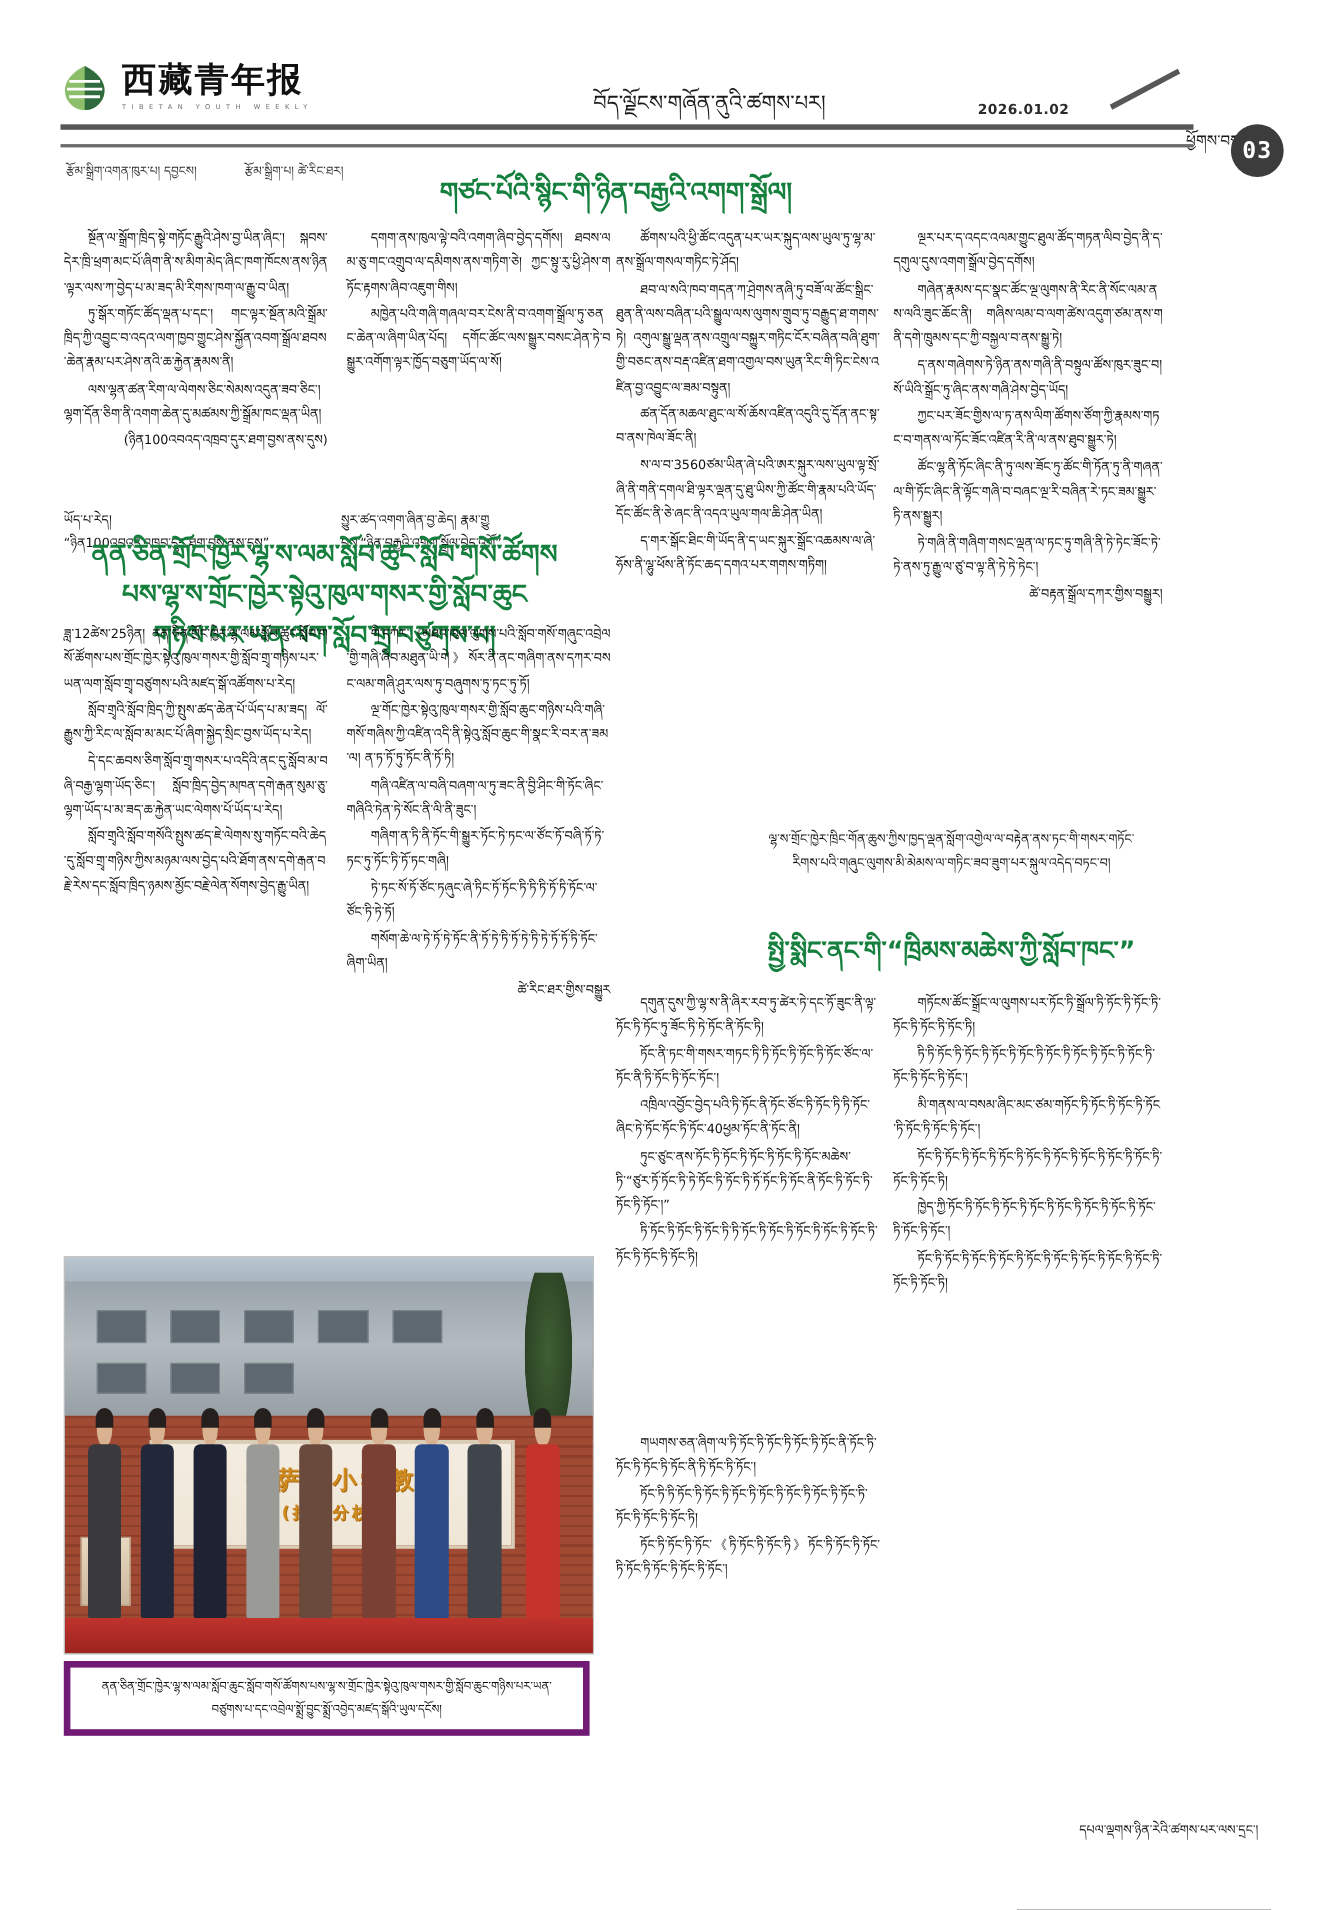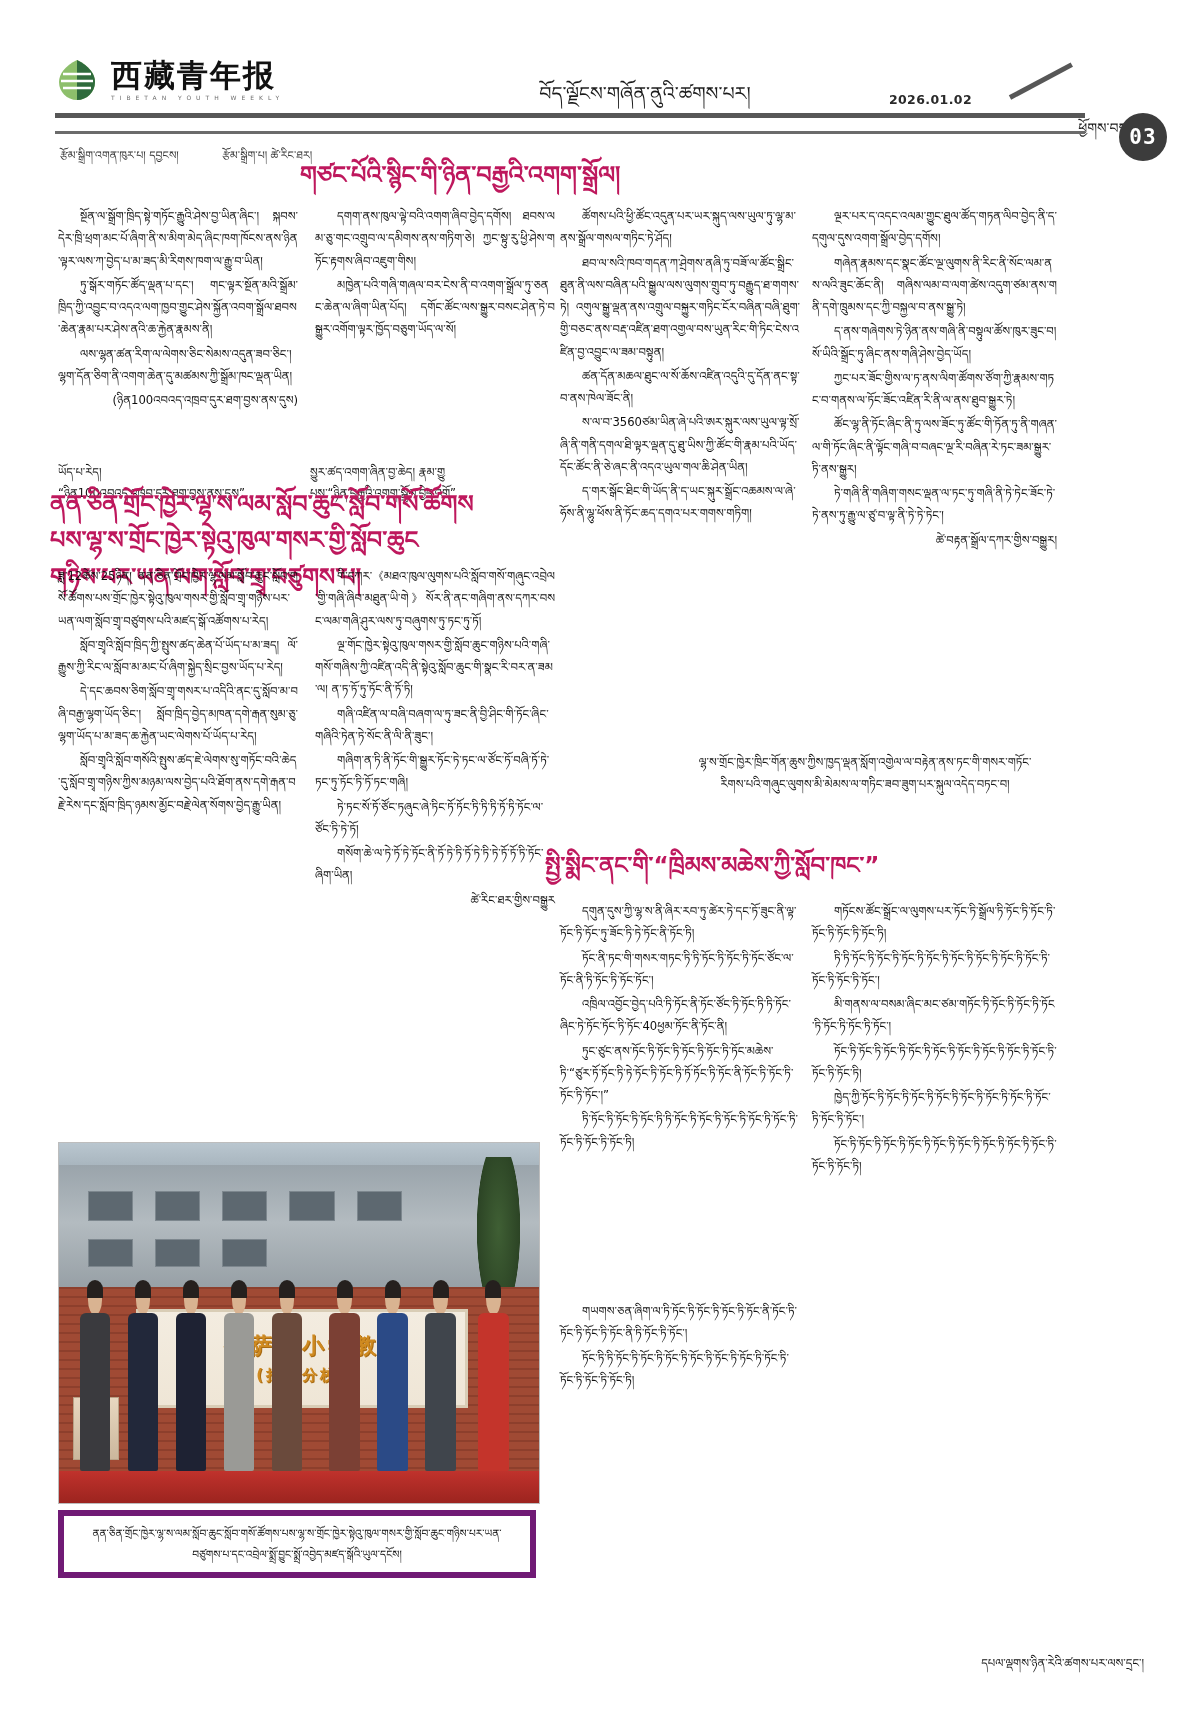--- a/index.html
+++ b/index.html
@@ -8,21 +8,21 @@
     width:1202px;height:1736px;background:#ffffff;position:relative;
     margin:0 auto;overflow:hidden;
   }
 
   
   .masthead{position:absolute;left:0;top:0;width:1202px;height:150px;}
   .logo-wrap{position:absolute;left:55px;top:58px;display:flex;align-items:center;gap:12px;}
   .leaf{width:44px;height:44px;position:relative;}
   .leaf svg{display:block;}
   .paper-title{
-    font-family:Liberation Sans, sans-serif;
+    font-family:Liberation Mono, monospace;
     font-size:31px;font-weight:bold;letter-spacing:2px;color:#111;
     line-height:1;white-space:nowrap;
   }
   .paper-title-sub{
     font-size:6px;letter-spacing:5px;color:#6d6d6d;margin-top:3px;white-space:nowrap;
   }
   .masthead-tib{
     position:absolute;left:450px;top:72px;width:390px;text-align:center;
     font-size:19px;color:#1a1a1a;white-space:nowrap;
   }
@@ -43,21 +43,21 @@
     font-size:21px;font-weight:bold;letter-spacing:1px;font-family:"DejaVu Sans Mono","Liberation Mono",monospace;
   }
   .subrule{position:absolute;left:55px;top:131px;width:1030px;height:3px;background:#6b6b6b;}
   .deptline{
     position:absolute;left:60px;top:143px;font-size:11px;color:#333;white-space:nowrap;
   }
   .deptline span{margin-right:40px;}
 
   
   .h-main{
-    position:absolute;font-weight:bold;color:#be185d;
+    position:absolute;text-align:center;font-weight:bold;color:#15803d;
   }
   #headline-1{left:300px;top:158px;width:520px;font-size:24px;line-height:1.45;}
   #headline-2{left:50px;top:486px;width:490px;font-size:24px;line-height:1.52;font-weight:bold;}
   #headline-3{left:545px;top:848px;width:640px;font-size:23px;line-height:1.5;font-weight:bold;}
 
   .kicker{position:absolute;font-size:11.5px;color:#111;line-height:1.8;}
   #kicker-2a{left:58px;top:462px;width:250px;}
   #kicker-2b{left:310px;top:462px;width:230px;text-align:left;}
   #kicker-3{left:545px;top:752px;width:640px;text-align:center;line-height:1.9;}
 
@@ -234,20 +234,21 @@
   <div class="col" id="c3" style="top:900px;height:400px;left:560px;width:240px;">
     <p>དགུན་དུས་ཀྱི་ལྷ་ས་ནི་ཞིར་རབ་ཏུ་ཚེར་ཏེ་དང་ཏོ་ཟུང་ནི་ལྟ་ཏོང་ཏི་ཏོང་ཏུ་ཟོང་ཏི་ཏེ་ཏོང་ནི་ཏོང་ཏི།</p>
     <p>ཏོང་ནི་ཏང་གི་གསར་གཏང་ཏི་ཏི་ཏོང་ཏི་ཏོང་ཏི་ཏོང་ཙོང་ལ་ཏོང་ནི་ཏི་ཏོང་ཏི་ཏོང་ཏོང་།</p>
     <p>འཁྲིལ་འབྱོང་བྱེད་པའི་ཏི་ཏོང་ནི་ཏོང་ཙོང་ཏི་ཏོང་ཏི་ཏི་ཏོང་ཞིང་ཏེ་ཏོང་ཏོང་ཏི་ཏོང་40ཕྱམ་ཏོང་ནི་ཏོང་ནི།</p>
     <p>ཏུང་ཙུང་ནས་ཏོང་ཏི་ཏོང་ཏི་ཏོང་ཏི་ཏོང་ཏི་ཏོང་མཆེས་ཏི་“ཙུར་ཏོ་ཏོང་ཏི་ཏེ་ཏོང་ཏི་ཏོང་ཏི་ཏོ་ཏོང་ཏི་ཏོང་ནི་ཏོང་ཏི་ཏོང་ཏི་ཏོང་ཏི་ཏོང་།”</p>
     <p>ཏི་ཏོང་ཏི་ཏོང་ཏི་ཏོང་ཏི་ཏི་ཏོང་ཏི་ཏོང་ཏི་ཏོང་ཏི་ཏོང་ཏི་ཏོང་ཏི་ཏོང་ཏི་ཏོང་ཏི་ཏོང་ཏི།</p>
   </div>
   <div class="col" id="c3" style="top:1300px;height:390px;left:560px;width:240px;">
     <p>གཡགས་ཅན་ཞིག་ལ་ཏི་ཏོང་ཏི་ཏོང་ཏི་ཏོང་ཏི་ཏོང་ནི་ཏོང་ཏི་ཏོང་ཏི་ཏོང་ཏི་ཏོང་ནི་ཏི་ཏོང་ཏི་ཏོང་།</p>
     <p>ཏོང་ཏི་ཏི་ཏོང་ཏི་ཏོང་ཏི་ཏོང་ཏི་ཏོང་ཏི་ཏོང་ཏི་ཏོང་ཏི་ཏོང་ཏི་ཏོང་ཏི་ཏོང་ཏི་ཏོང་ཏི།</p>
+    <p>ཏོང་ཏི་ཏོང་ཏི་ཏོང་《ཏི་ཏོང་ཏི་ཏོང་ཏི》ཏོང་ཏི་ཏོང་ཏི་ཏོང་ཏི་ཏོང་ཏི་ཏོང་ཏི་ཏོང་ཏི་ཏོང་།</p>
   </div>
 
   <div class="col" id="c4" style="top:900px;height:740px;left:812px;width:245px;">
     <p>གཏོངས་ཚོང་སྒྲོང་ལ་ལུགས་པར་ཏོང་ཏི་སྒྲོལ་ཏི་ཏོང་ཏི་ཏོང་ཏི་ཏོང་ཏི་ཏོང་ཏི་ཏོང་ཏི།</p>
     <p>ཏི་ཏི་ཏོང་ཏི་ཏོང་ཏི་ཏོང་ཏི་ཏོང་ཏི་ཏོང་ཏི་ཏོང་ཏི་ཏོང་ཏི་ཏོང་ཏི་ཏོང་ཏི་ཏོང་ཏི་ཏོང་།</p>
     <p>མི་གནས་ལ་བསམ་ཞིང་མང་ཙམ་གཏོང་ཏི་ཏོང་ཏི་ཏོང་ཏི་ཏོང་ཏི་ཏོང་ཏི་ཏོང་ཏི་ཏོང་།</p>
     <p>ཏོང་ཏི་ཏོང་ཏི་ཏོང་ཏི་ཏོང་ཏི་ཏོང་ཏི་ཏོང་ཏི་ཏོང་ཏི་ཏོང་ཏི་ཏོང་ཏི་ཏོང་ཏི་ཏོང་ཏི།</p>
     <p>ཁྱེད་ཀྱི་ཏོང་ཏི་ཏོང་ཏི་ཏོང་ཏི་ཏོང་ཏི་ཏོང་ཏི་ཏོང་ཏི་ཏོང་ཏི་ཏོང་ཏི་ཏོང་ཏི་ཏོང་།</p>
     <p>ཏོང་ཏི་ཏོང་ཏི་ཏོང་ཏི་ཏོང་ཏི་ཏོང་ཏི་ཏོང་ཏི་ཏོང་ཏི་ཏོང་ཏི་ཏོང་ཏི་ཏོང་ཏི་ཏོང་ཏི།</p>
   </div>

